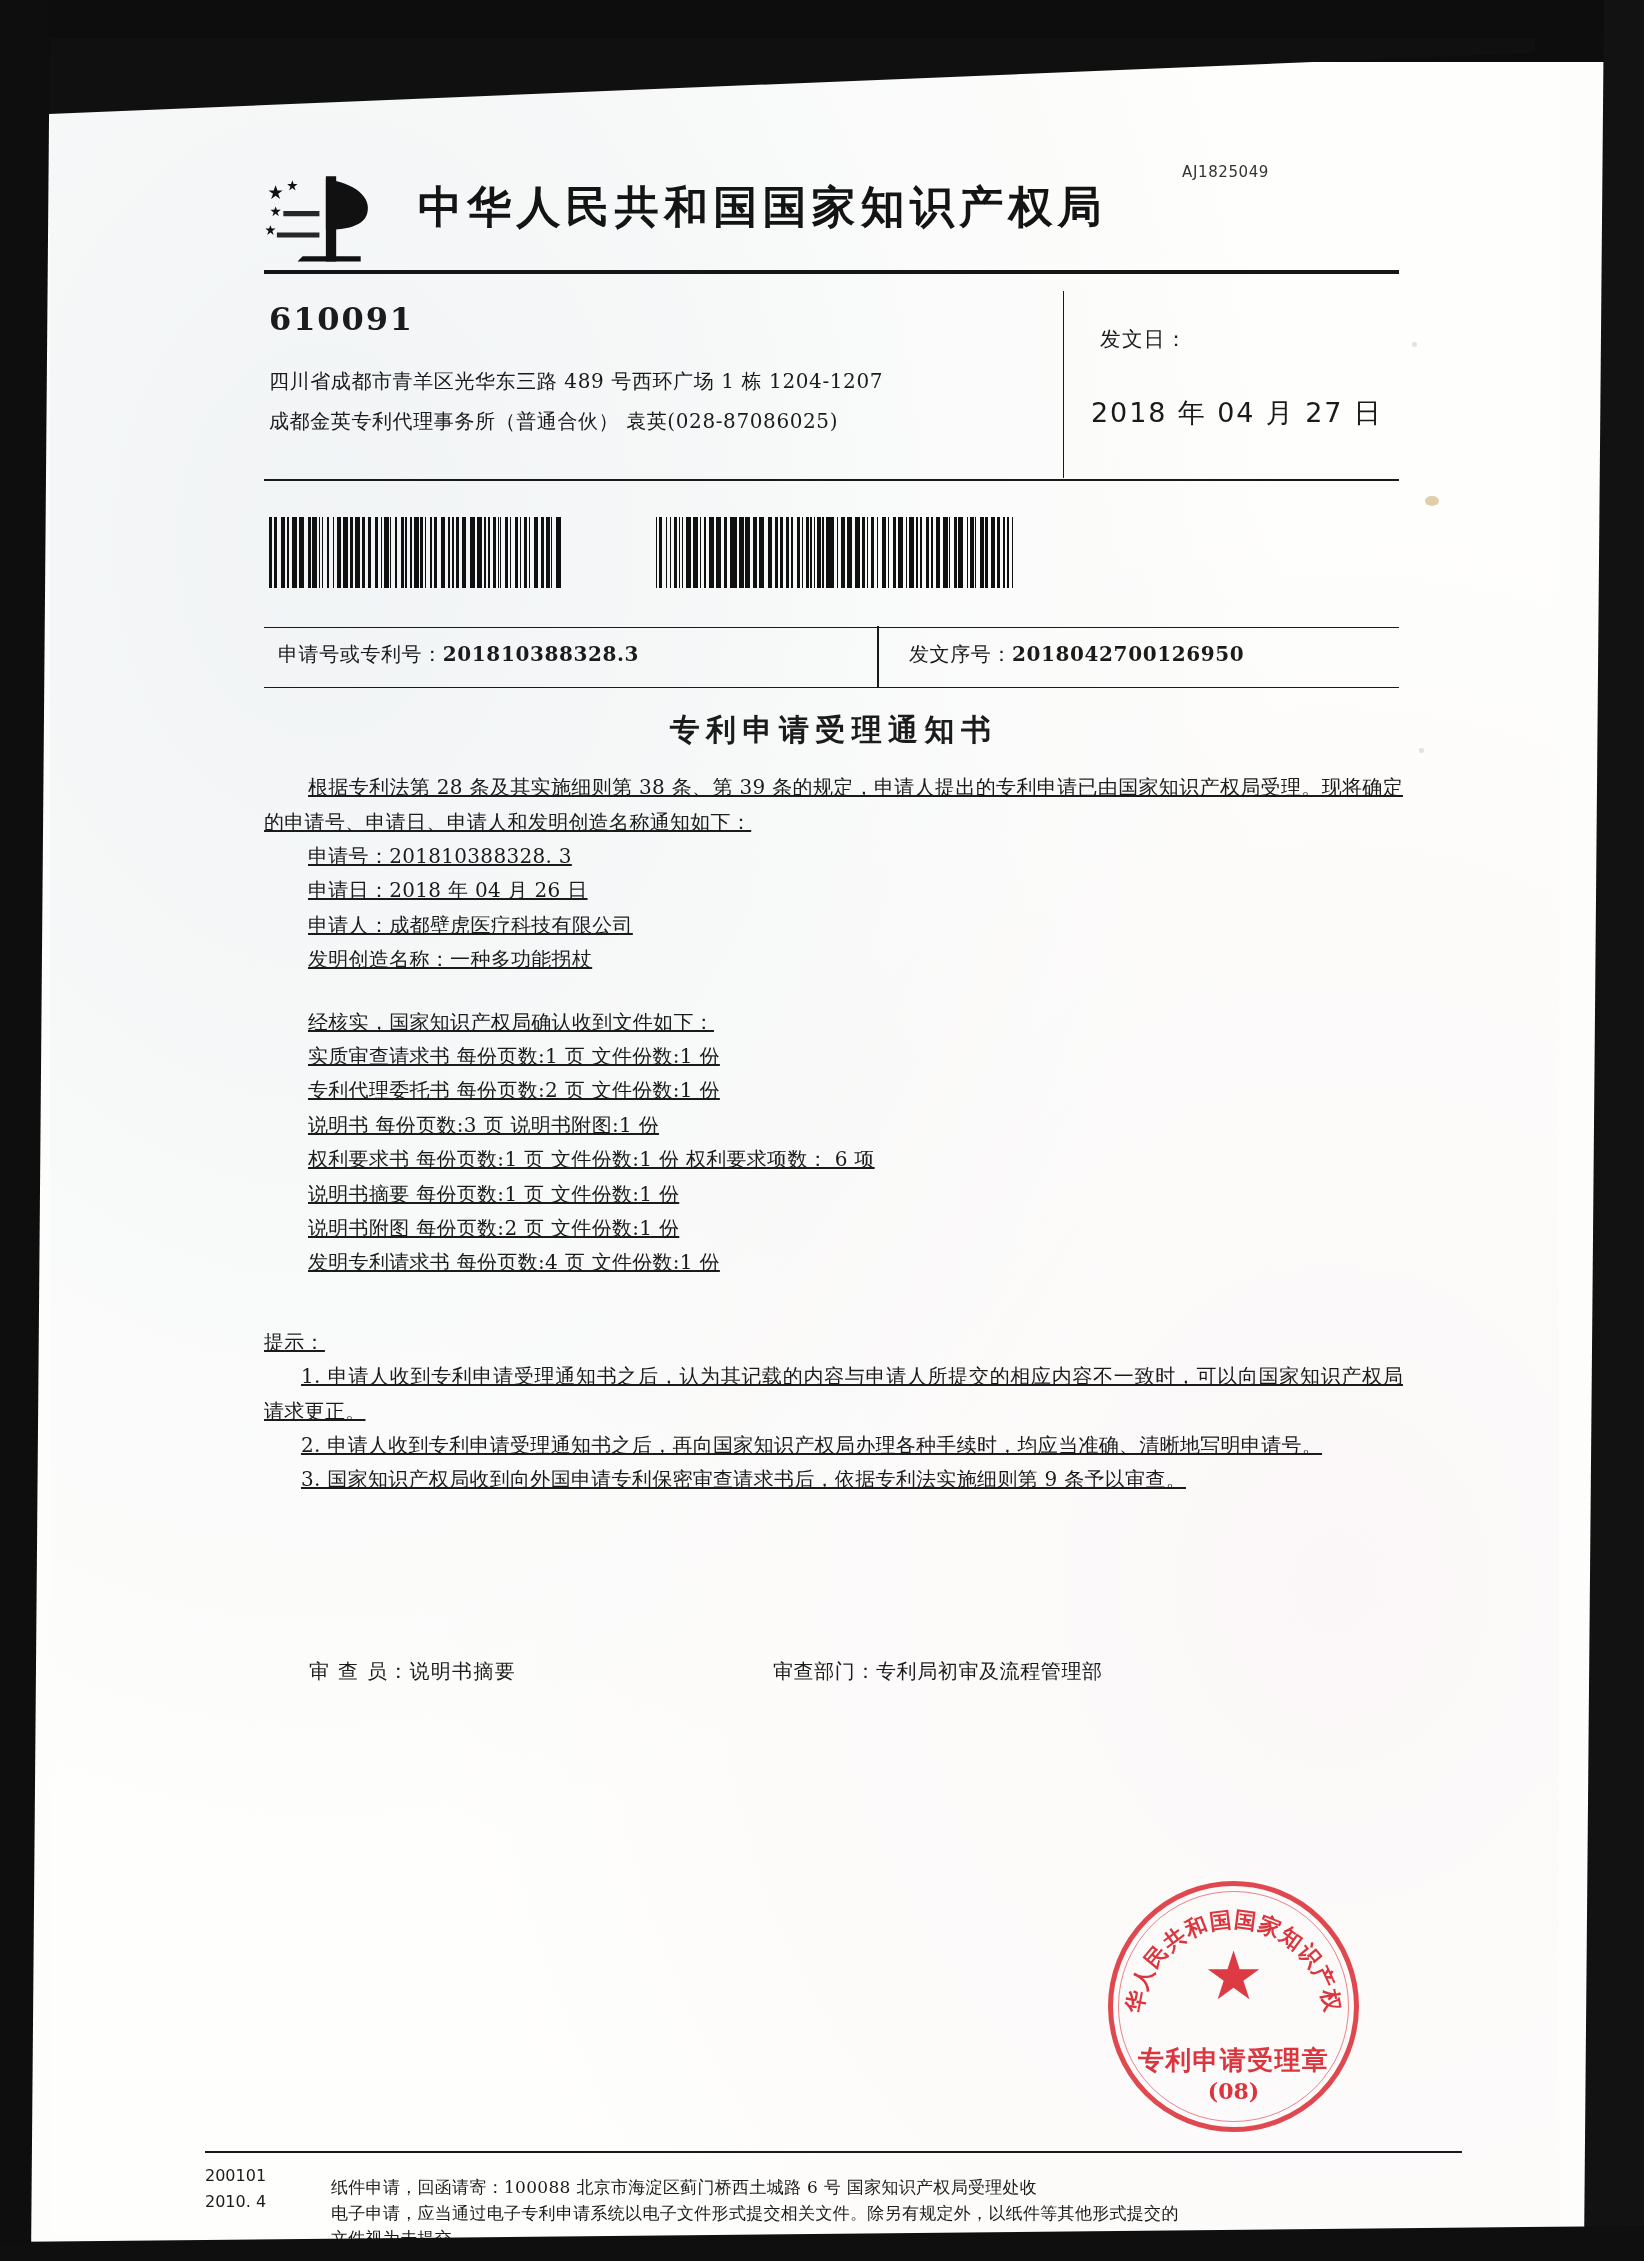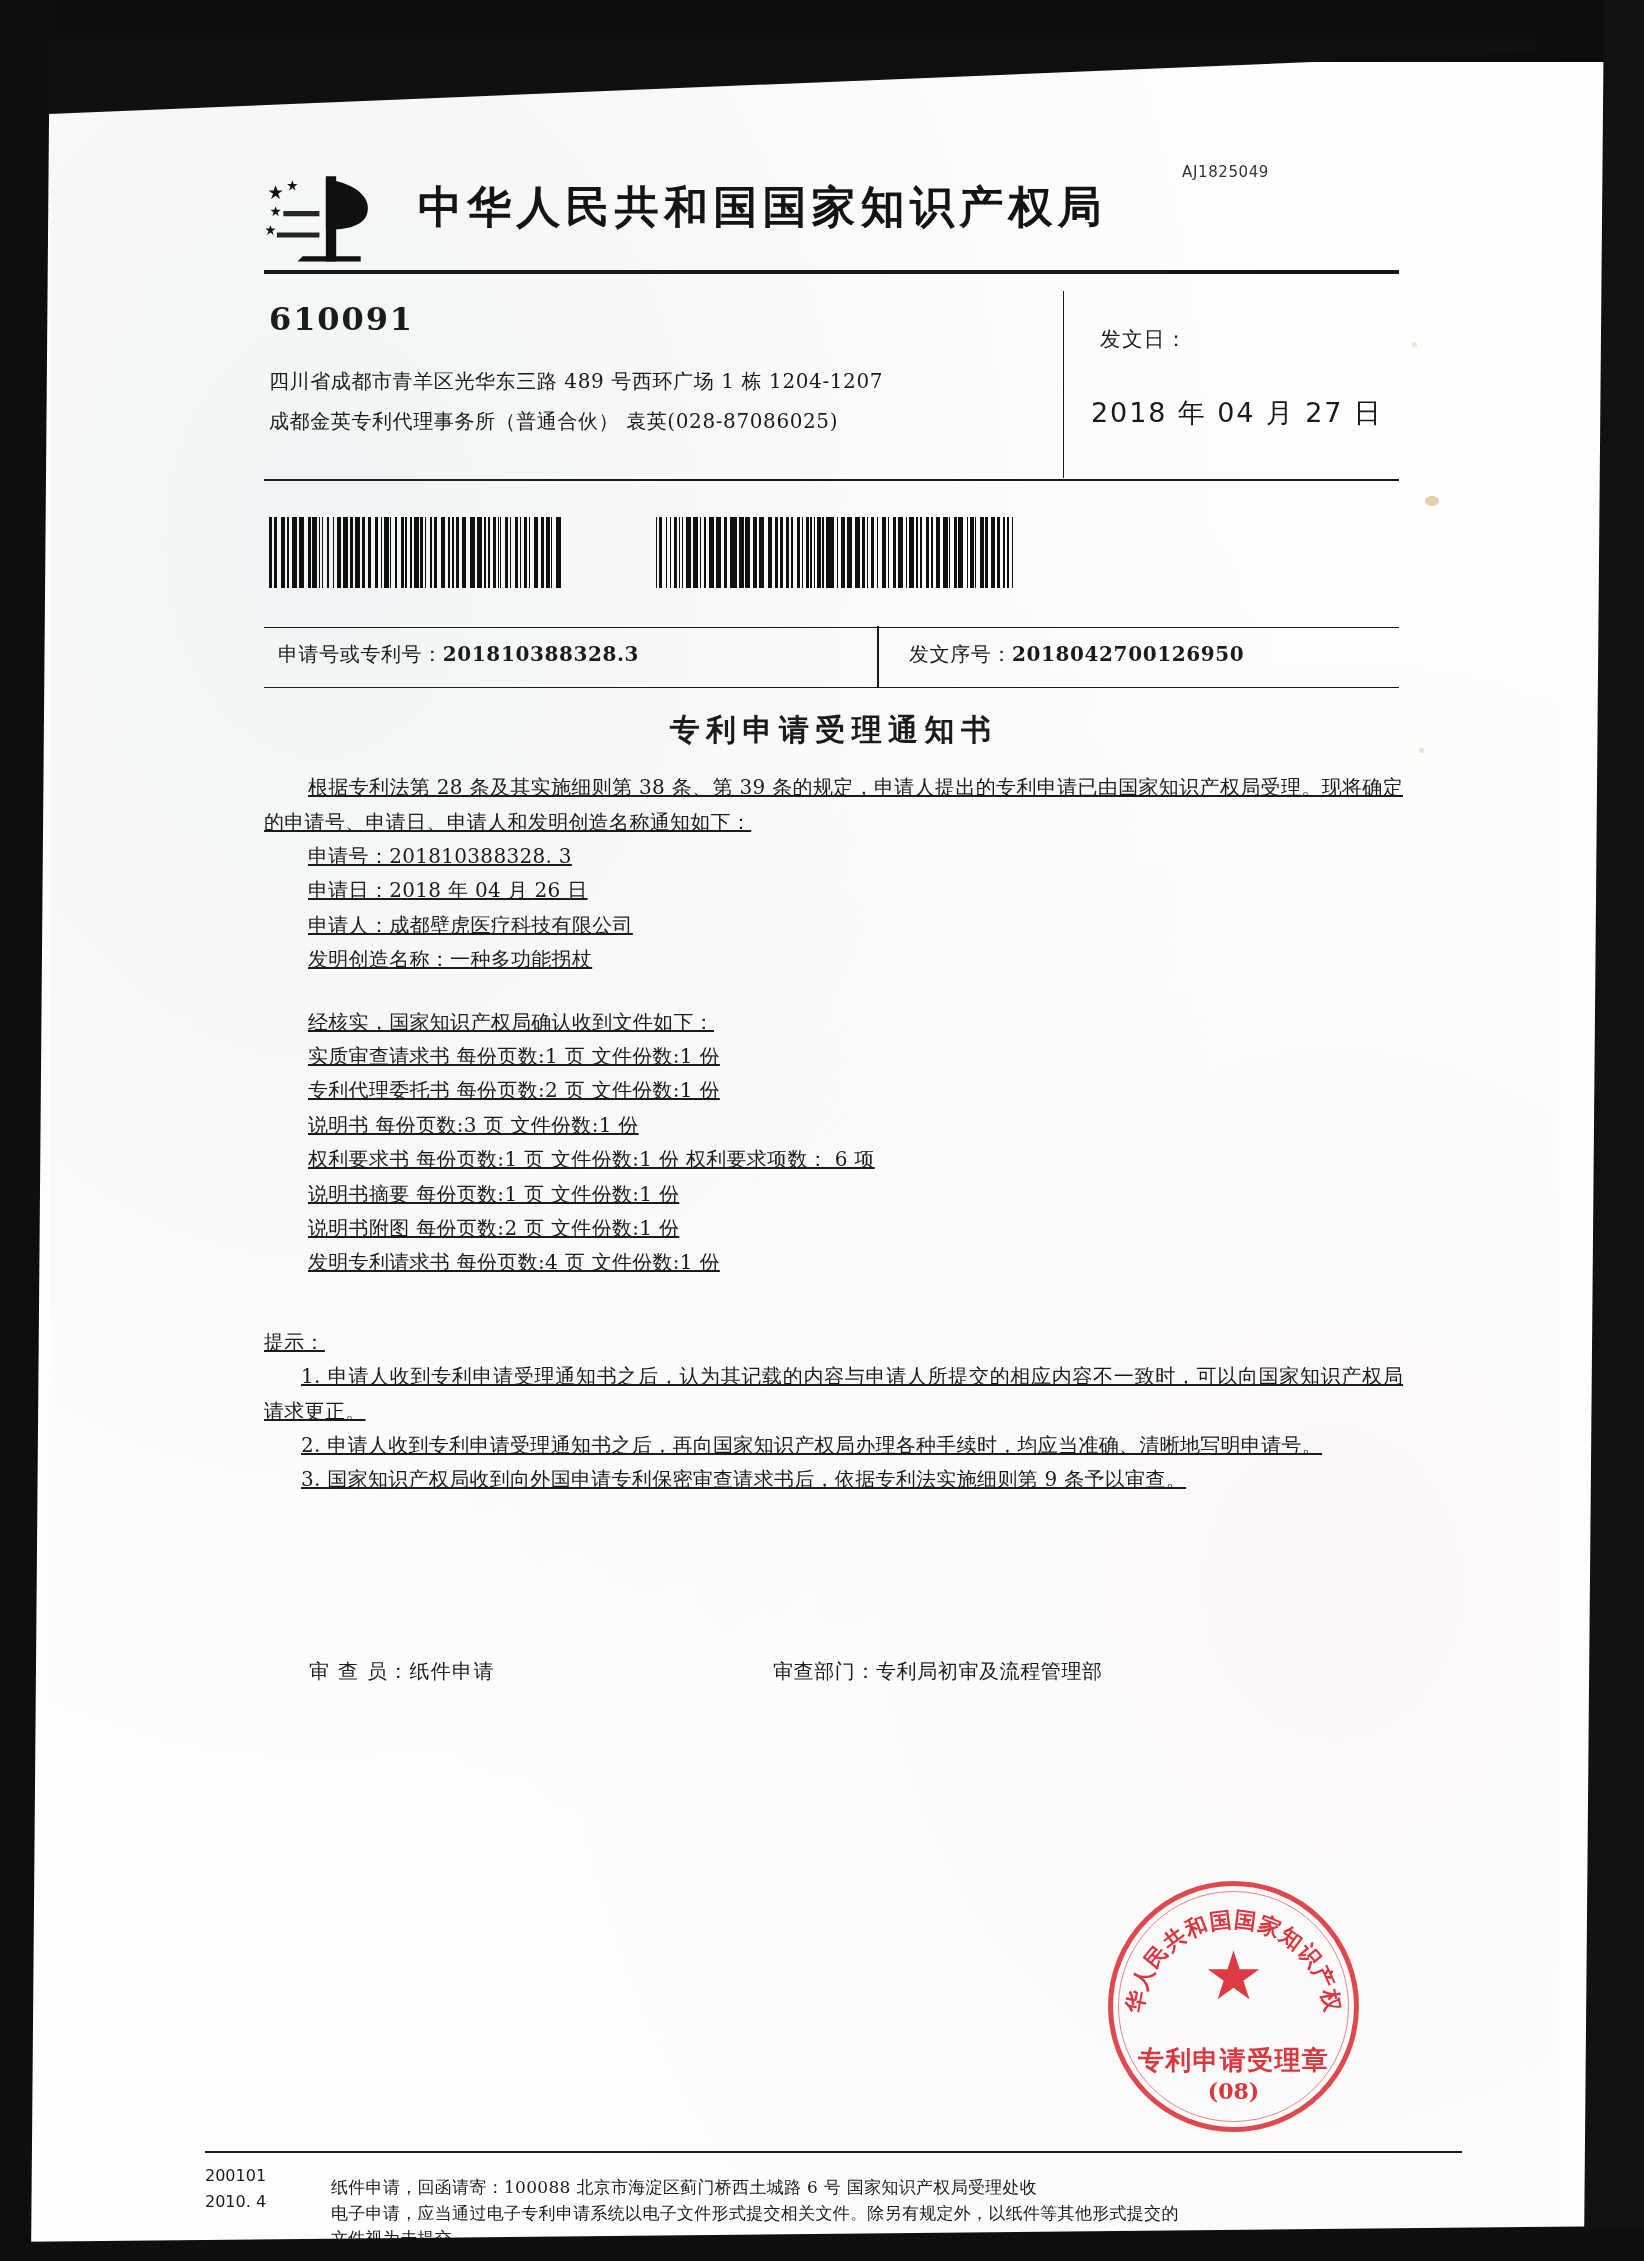--- a/index.html
+++ b/index.html
@@ -538,38 +538,38 @@
         <div class="sub">申请号：201810388328. 3</div>
         <div class="sub">申请日：2018 年 04 月 26 日</div>
         <div class="sub">申请人：成都壁虎医疗科技有限公司</div>
         <div class="sub">发明创造名称：一种多功能拐杖</div>
 
         <div class="gap-lg"></div>
 
         <div class="sub">经核实，国家知识产权局确认收到文件如下：</div>
         <div class="sub">实质审查请求书 每份页数:1 页 文件份数:1 份</div>
         <div class="sub">专利代理委托书 每份页数:2 页 文件份数:1 份</div>
-        <div class="sub">说明书 每份页数:3 页 文件份数:1 份</div>
+        <div class="sub">说明书 每份页数:3 页 说明书附图:1 份</div>
         <div class="sub">权利要求书 每份页数:1 页 文件份数:1 份 权利要求项数： 6 项</div>
         <div class="sub">说明书摘要 每份页数:1 页 文件份数:1 份</div>
         <div class="sub">说明书附图 每份页数:2 页 文件份数:1 份</div>
         <div class="sub">发明专利请求书 每份页数:4 页 文件份数:1 份</div>
 
         <div class="gap-lg"></div>
         <div class="gap-md"></div>
 
         <div class="hints-title">提示：</div>
         <div class="hint">1. 申请人收到专利申请受理通知书之后，认为其记载的内容与申请人所提交的相应内容不一致时，可以向国家知识产权局请求更正。</div>
         <div class="hint">2. 申请人收到专利申请受理通知书之后，再向国家知识产权局办理各种手续时，均应当准确、清晰地写明申请号。</div>
         <div class="hint">3. 国家知识产权局收到向外国申请专利保密审查请求书后，依据专利法实施细则第 9 条予以审查。</div>
       </div>
 
       <div class="sig-row">
         <div class="sig-left">
-          <span>审 查 员：</span><span>纸件申请</span>
+          <span>审 查 员：</span><span>说明书摘要</span>
         </div>
         <div class="sig-right">
           <span>审查部门：</span><span>专利局初审及流程管理部</span>
         </div>
       </div>
 
       <div class="seal">
         <div class="seal-ring"></div>
         <div class="seal-ring2"></div>
         <svg class="seal-arc" viewBox="0 0 390 390" aria-hidden="true">

